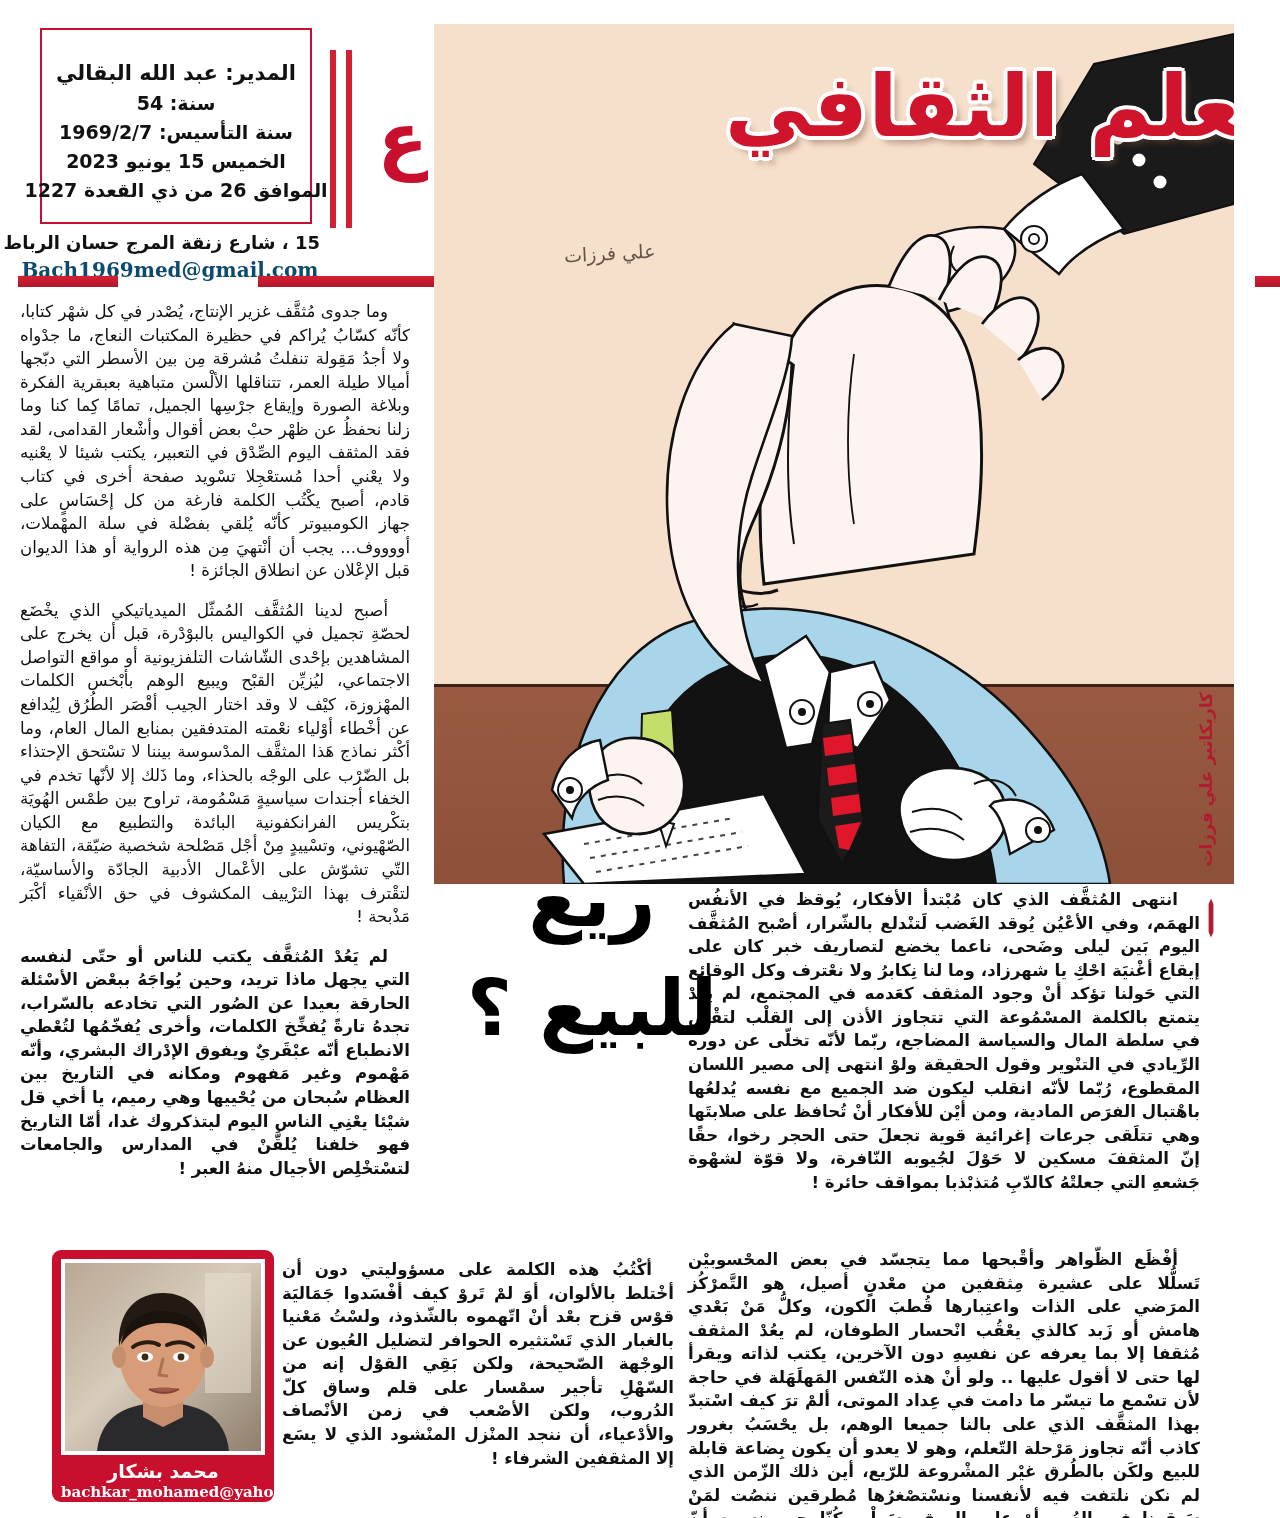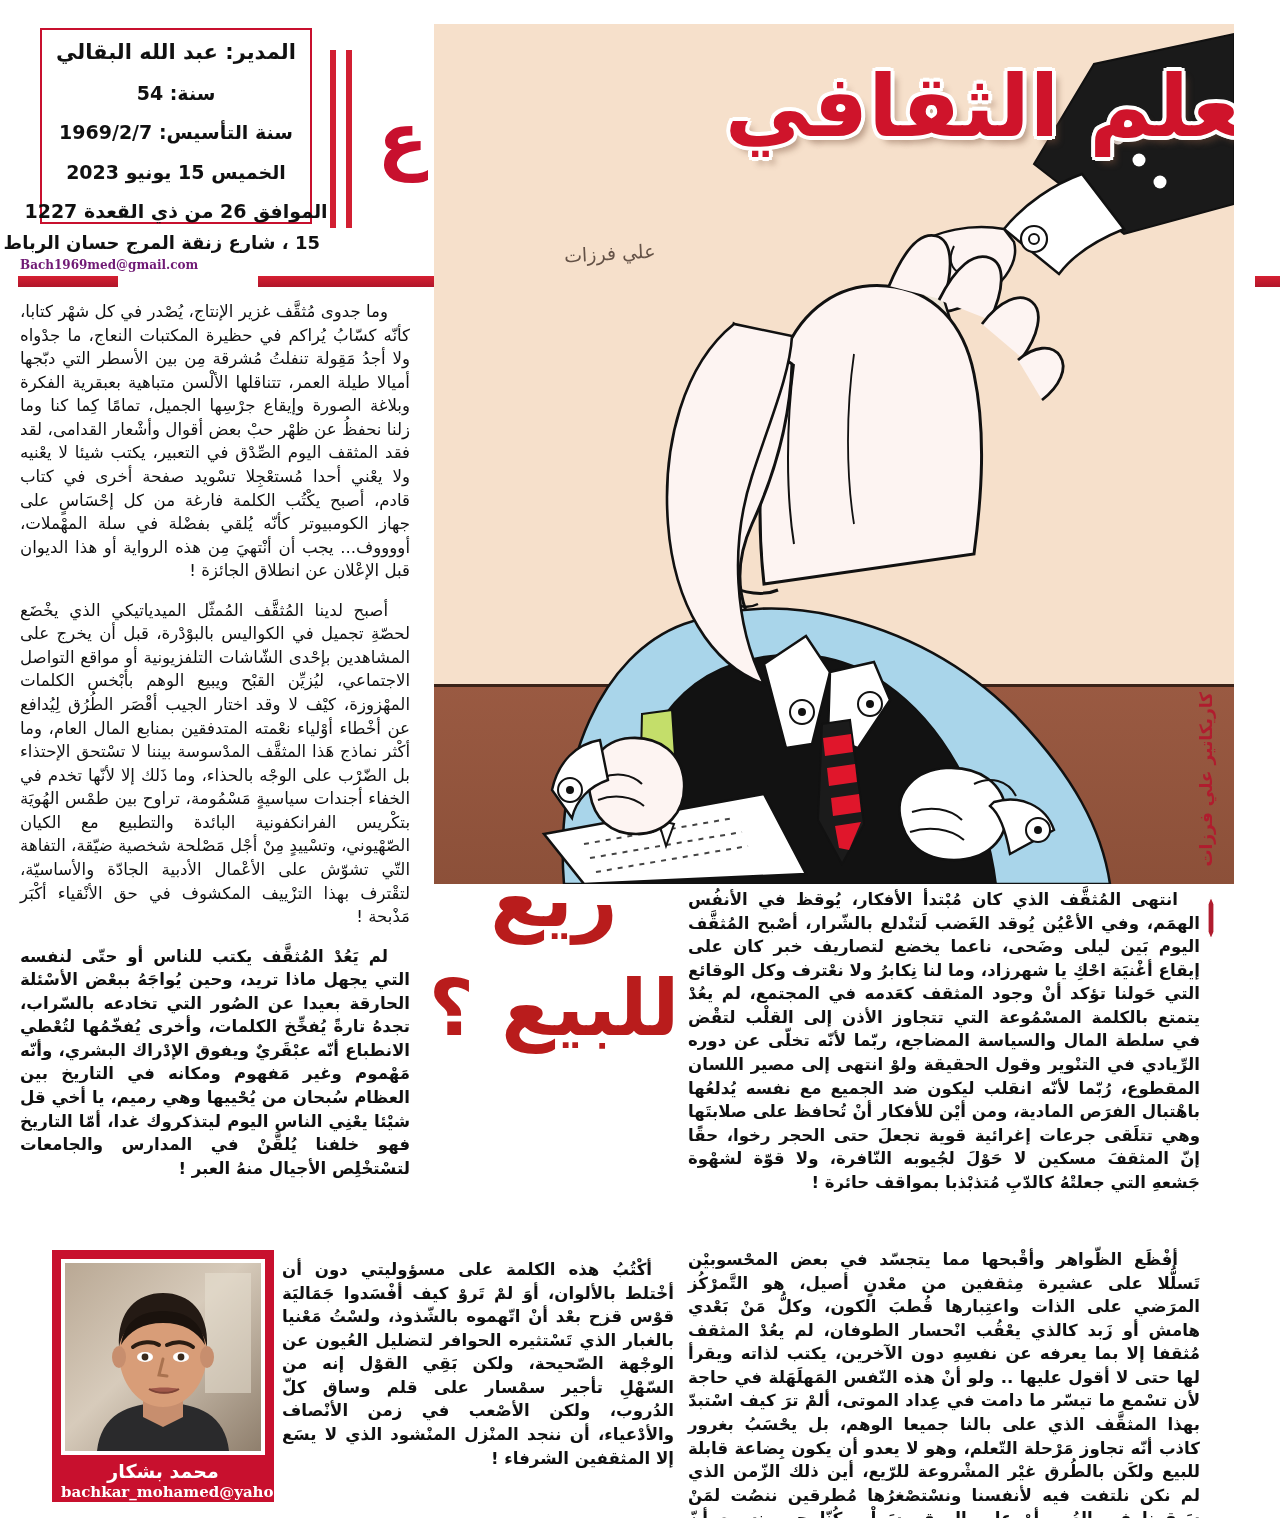--- a/index.html
+++ b/index.html
@@ -9,37 +9,37 @@
     background:#ffffff;
     font-family:"DejaVu Sans","Liberation Sans",sans-serif;
     position:relative;overflow:hidden;
   }
   .page{position:relative;width:1280px;height:1518px;}
 
   
   .masthead-box{
     position:absolute;left:40px;top:28px;width:272px;height:196px;
     border:2px solid #c8102e;box-sizing:border-box;
-    display:flex;flex-direction:column;align-items:center;justify-content:space-between;
+    display:flex;flex-direction:column;align-items:center;justify-content:center;
     padding-top:6px;
   }
   .mh-director{
     font-size:21px;font-weight:bold;color:#111;letter-spacing:0;
     margin-top:4px;white-space:nowrap;
   }
   .mh-line{
     font-size:19px;font-weight:bold;color:#111;margin-top:7px;white-space:nowrap;
   }
   .mh-addr{
     position:absolute;left:20px;top:232px;width:300px;text-align:center;
     font-size:18px;font-weight:bold;color:#111;white-space:nowrap;
   }
   .mh-mail{
-    position:absolute;left:20px;top:258px;width:300px;
-    font-size:12px;font-weight:bold;color:#701a75;
+    position:absolute;left:20px;top:258px;width:300px;text-align:center;
+    font-size:20px;font-weight:bold;color:#0c4a6e;
     font-family:"DejaVu Serif","Liberation Serif",serif;direction:ltr;
   }
   .vbar{position:absolute;width:6px;background:#d21f32;}
   .vbar1{left:330px;top:50px;height:178px;}
   .vbar2{left:346px;top:50px;height:178px;}
 
   
   .logo-mark{
     position:absolute;left:372px;top:108px;width:56px;height:84px;
     color:#c8102e;font-size:74px;line-height:62px;font-weight:bold;
@@ -88,22 +88,22 @@
   
   .cart-credit{
     position:absolute;left:1196px;top:692px;
     font-size:17px;font-weight:bold;color:#b01c2e;
     writing-mode:vertical-rl;text-orientation:mixed;
     transform:rotate(180deg);white-space:nowrap;z-index:40;
   }
 
   
   .headline{
-    position:absolute;left:426px;top:856px;width:256px;z-index:45;
-    text-align:center;color:#b91c1c;font-weight:bold;
+    position:absolute;left:464px;top:856px;width:256px;z-index:45;
+    text-align:center;color:#000000;font-weight:bold;
     font-size:78px;line-height:1.12;
   }
   .headline .l1{display:block;}
   .headline .l2{display:block;margin-top:2px;}
   .headline .l3{display:block;margin-top:22px;}
 
   
   .col{
     position:absolute;color:#111;font-size:16.6px;line-height:1.42;
     text-align:justify;text-justify:inter-word;
@@ -118,21 +118,21 @@
   .col-right-bot{left:688px;top:1248px;width:512px;}
 
   .marker-alif{
     position:absolute;left:1208px;top:896px;width:8px;height:40px;z-index:50;
   }
   .marker-alif svg{display:block;}
 
   
   .author-card{
     position:absolute;left:52px;top:1250px;width:222px;height:252px;
-    background:#c8102e;padding:9px 9px 4px 9px;box-sizing:border-box;
+    background:#c8102e;padding:9px 9px 4px 9px;box-sizing:border-box;border-radius:9px;
   }
   .author-photo{
     width:204px;height:196px;background:#cfc4b4;position:relative;overflow:hidden;
     border:4px solid #ffffff;box-sizing:border-box;
   }
   .author-name{
     text-align:center;color:#fff;font-size:19px;font-weight:bold;margin-top:5px;
   }
   .author-mail{
     text-align:center;color:#fff;font-size:15px;font-weight:bold;direction:ltr;

